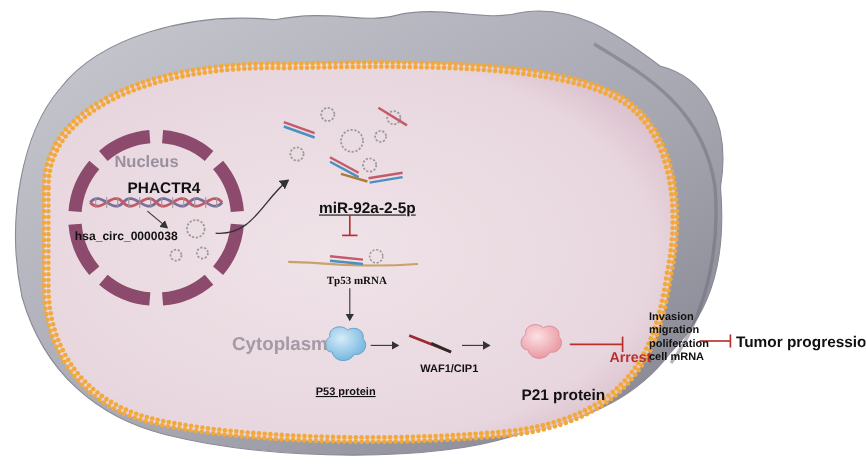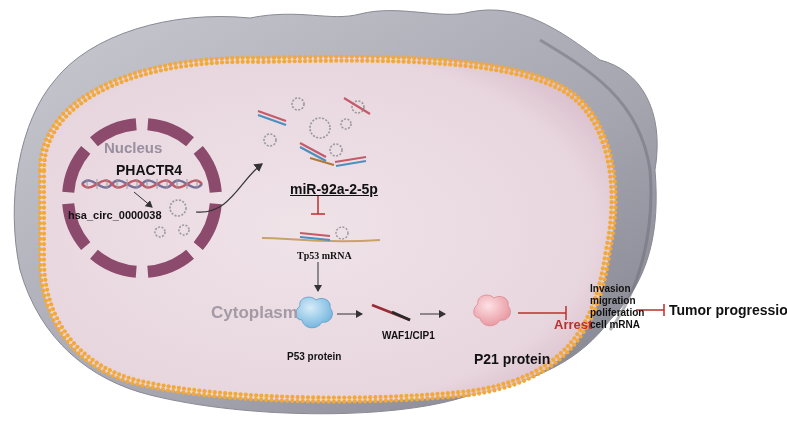--- a/index.html
+++ b/index.html
@@ -5,21 +5,21 @@
   html, body { margin: 0; padding: 0; background: #ffffff; }
   body { width: 787px; height: 431px; position: relative; overflow: hidden; font-family: "Liberation Sans", sans-serif; }
   #stage { position: absolute; left: 0; top: 0; width: 787px; height: 431px; }
   .lbl { position: absolute; font-family: "Liberation Sans", sans-serif; font-weight: bold; color: #111; white-space: nowrap; }
   #nucleus-label { left: 104px; top: 139px; font-size: 15px; color: #9a8fa0; font-weight: bold; }
   #gene-label { left: 116px; top: 162px; font-size: 14px; }
   #circ-label { left: 68px; top: 209px; font-size: 11px; }
   #cyto-label { left: 183px; top: 303px; font-size: 17px; color: #a39aa6; margin-left: 28px; }
   #mir-label { left: 290px; top: 181px; font-size: 14px; text-decoration: underline; }
   #mrna-label { left: 297px; top: 250px; font-size: 10px; font-family: Liberation Serif, serif; }
-  #p53-label { left: 287px; top: 351px; font-size: 10px; }
+  #p53-label { left: 287px; top: 351px; font-size: 10px; text-decoration: underline; }
   #waf-label { left: 382px; top: 330px; font-size: 10px; }
   #p21-label { left: 474px; top: 351px; font-size: 14px; }
   #arrest-label { left: 541px; top: 317px; font-size: 13px; color: #b8302e; margin-left: 13px; }
   #outcomes { position: absolute; left: 590px; top: 283px; font-size: 10px; font-weight: bold; line-height: 12px; color: #111; }
   #tumor-label { left: 669px; top: 302px; font-size: 14px; }
 </style>
 </head>
 <body>
 
 <div id="stage">

